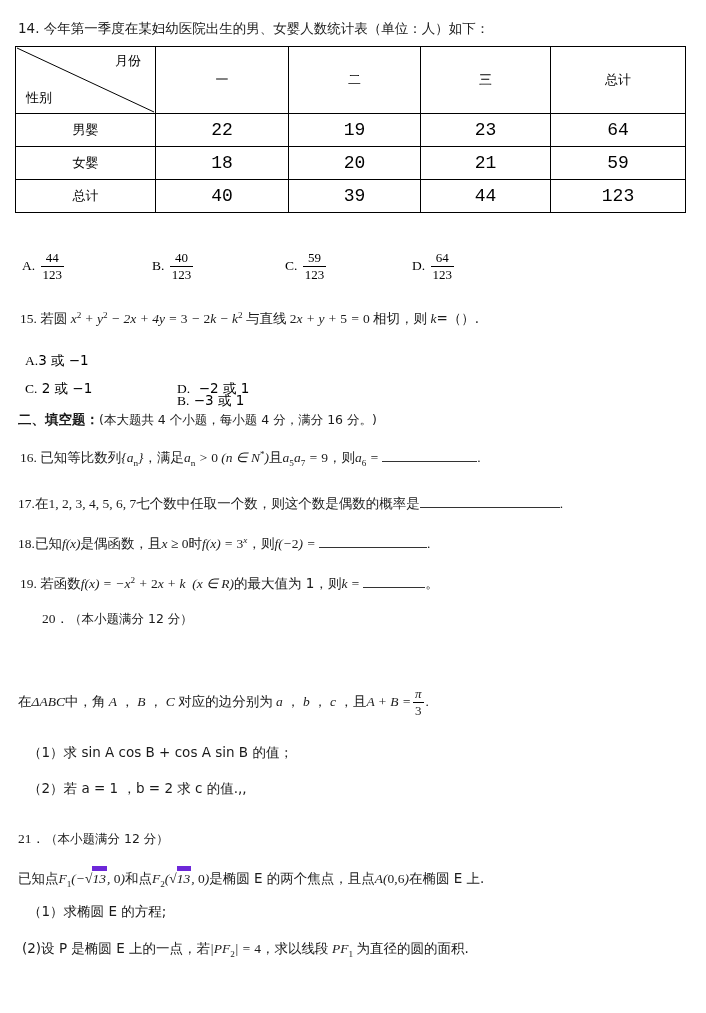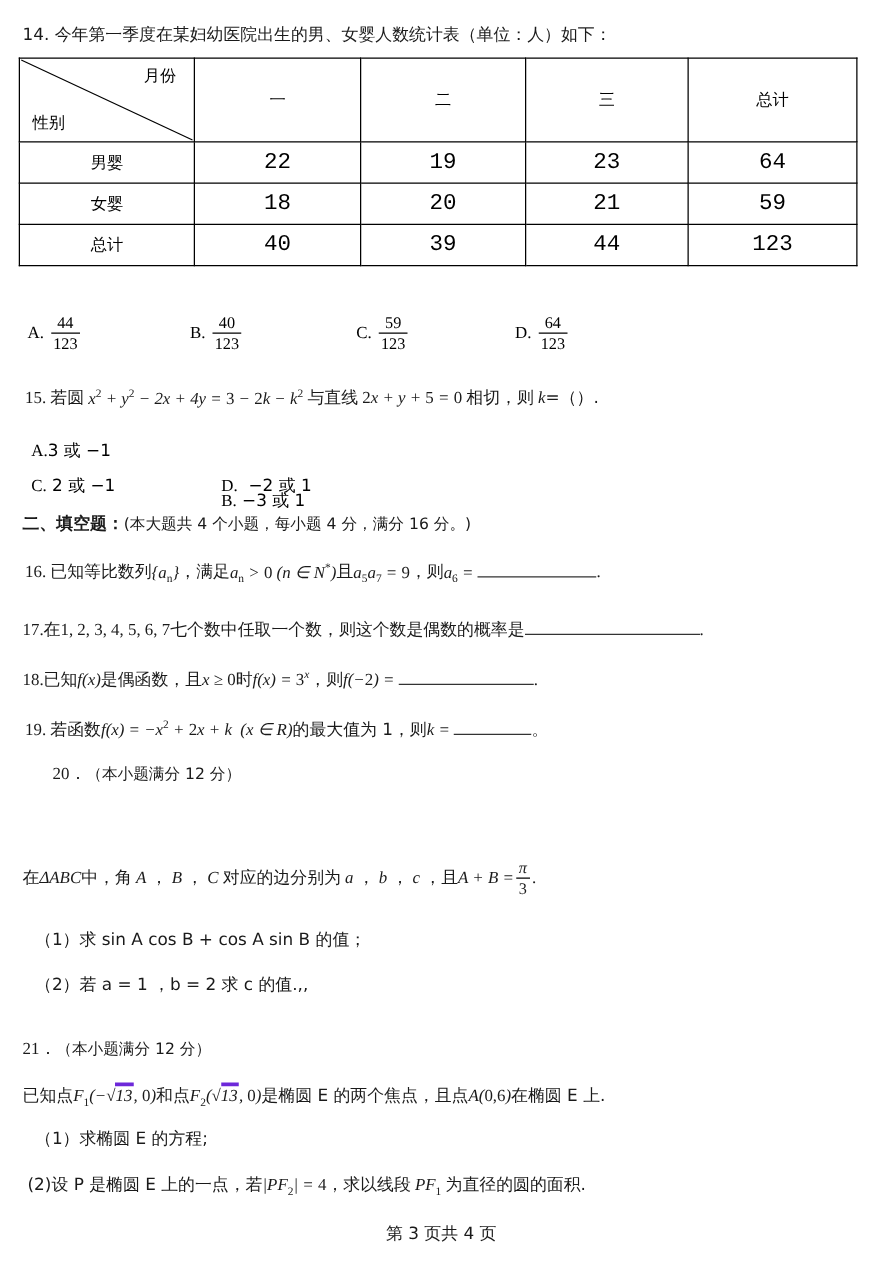--- a/index.html
+++ b/index.html
@@ -110,21 +110,21 @@
     vertical-align: baseline;
   }
 
   
   .rad {
     display: inline-block;
     position: relative;
     font-family: "Liberation Serif", serif;
   }
   .rad > .bar {
-    border-top: 3px solid #6d28d9;
+    border-top: 5px solid #6d28d9;
     display: inline-block;
     padding-right: 1px;
   }
 
   .footer {
     position: absolute;
     left: 0;
     top: 978px;
     width: 706px;
     text-align: center;
@@ -292,15 +292,14 @@
   <div class="line" style="left:18px; top:866px;">
     <span class="cn">已知点</span><span class="v">F<sub class="sbn">1</sub>(−<span class="rad"><span style="font-family:'Liberation Serif',serif;">√</span><span class="bar">13</span></span>, <span class="num">0</span>)</span><span class="cn">和点</span><span class="v">F<sub class="sbn">2</sub>(<span class="rad"><span style="font-family:'Liberation Serif',serif;">√</span><span class="bar">13</span></span>, <span class="num">0</span>)</span><span class="cn">是椭圆 E 的两个焦点，且点</span><span class="v">A(<span class="num">0,6</span>)</span><span class="cn">在椭圆 E 上.</span>
   </div>
 
   <div class="line cn" style="left:28px; top:903px;">（1）求椭圆 E 的方程;</div>
 
   <div class="line" style="left:22px; top:940px;">
     <span class="cn">(2)设 P 是椭圆 E 上的一点，若</span><span class="v">|PF<sub class="sbn">2</sub>| = <span class="num">4</span></span><span class="cn">，求以线段</span><span class="v">&nbsp;PF<sub class="sbn">1</sub>&nbsp;</span><span class="cn">为直径的圆的面积.</span>
   </div>
 
-  <div class="footer">第 3 页共 4 页</div>
 
 </div>
 
 </body></html>

